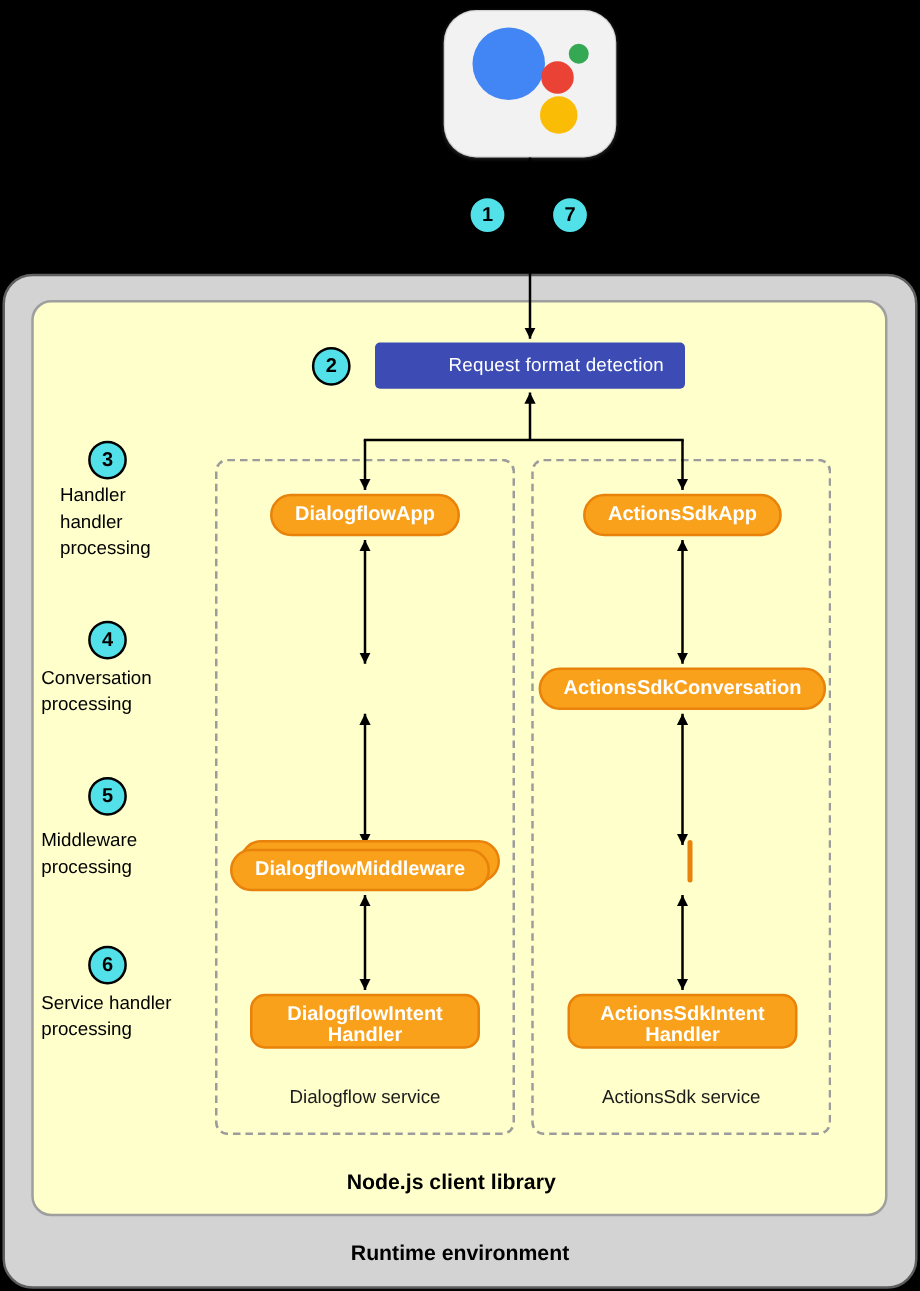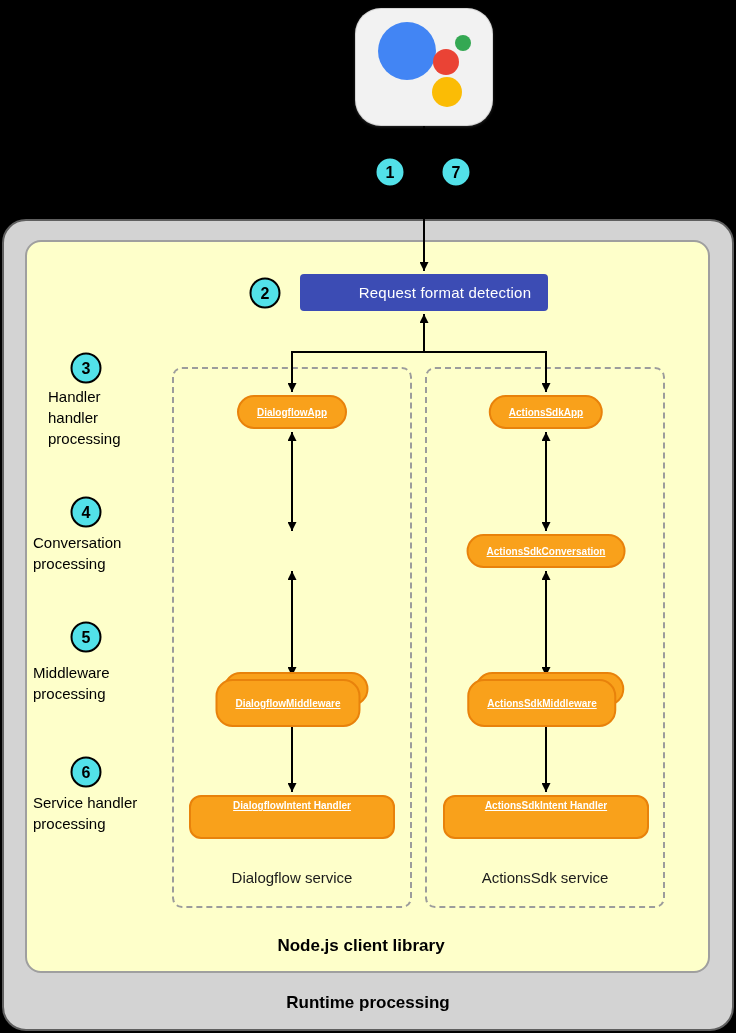--- a/index.html
+++ b/index.html
@@ -63,35 +63,35 @@
 
   
   .step-label {
     position:absolute; left:33px; width:150px; text-align:left;
     font-size:15px; line-height:21px; color:#000; white-space:pre-line;
   }
 
   
   .pill, .stack-front, .stack-back, .intent-pill {
     background:var(--pill-bg,#f9a11b); border:2px solid var(--pill-border,#e8820b);
-    color:#fff; font-weight:bold; font-size:10px;text-decoration:underline;
+    color:#fff; font-weight:bold; font-size:16px;
   }
   .pill {
     position:absolute; transform:translateX(-50%); height:34px; border-radius:17px;
     padding:0 18px; display:flex; align-items:center; white-space:nowrap;
   }
   .pill-stack { position:absolute; transform:translateX(-50%); padding:7px 8px 0 0; }
   .stack-front {
-    position:relative; z-index:1; height:48px; border-radius:17px;
+    position:relative; z-index:1; height:34px; border-radius:17px;
     padding:0 18px; display:flex; align-items:center; white-space:nowrap;
   }
   .stack-back { position:absolute; z-index:0; top:0; left:8px; right:0; height:34px; border-radius:17px; }
   .intent-pill {
-    position:absolute; transform:translateX(-50%); width:206px; height:44px; border-radius:12px;
-    display:flex; align-items:flex-start; justify-content:center; text-align:center; line-height:17px;
+    position:absolute; transform:translateX(-50%); width:184px; height:44px; border-radius:12px;
+    display:flex; align-items:flex-end; justify-content:center; text-align:center; line-height:17px;
   }
   .intent-pill span { max-width:155px; }
 
   .service-label {
     position:absolute; top:869px; width:240px; text-align:center;
     font-size:15px; color:#1b1b1b;
   }
 
   .footer-label { position:absolute; text-align:center; font-weight:bold; font-size:17px; color:#000; }
   .footer-lib     { left:25px; width:672px; top:936px; }
@@ -160,23 +160,22 @@
   </div>
   <div class="intent-pill" style="left:292px;top:795px">
     <span>DialogflowIntent Handler</span>
   </div>
   <div class="service-label" style="left:172px">Dialogflow service</div>
 
   <div class="pill" style="left:546px;top:534px">ActionsSdkConversation</div>
   <div class="pill" style="left:546px;top:395px">ActionsSdkApp</div>
   <div class="pill-stack" style="left:546px;top:672px">
     <div class="stack-back"></div>
-    <div class="stack-front">ActionsSdkMiddleware</div>
   </div>
   <div class="intent-pill" style="left:546px;top:795px">
     <span>ActionsSdkIntent Handler</span>
   </div>
   <div class="service-label" style="left:425px">ActionsSdk service</div>
 
   <div class="footer-label footer-lib">Node.js client library</div>
-  <div class="footer-label footer-runtime">Runtime processing</div>
+  <div class="footer-label footer-runtime">Runtime environment</div>
 
 </div>
 
 </body></html>

